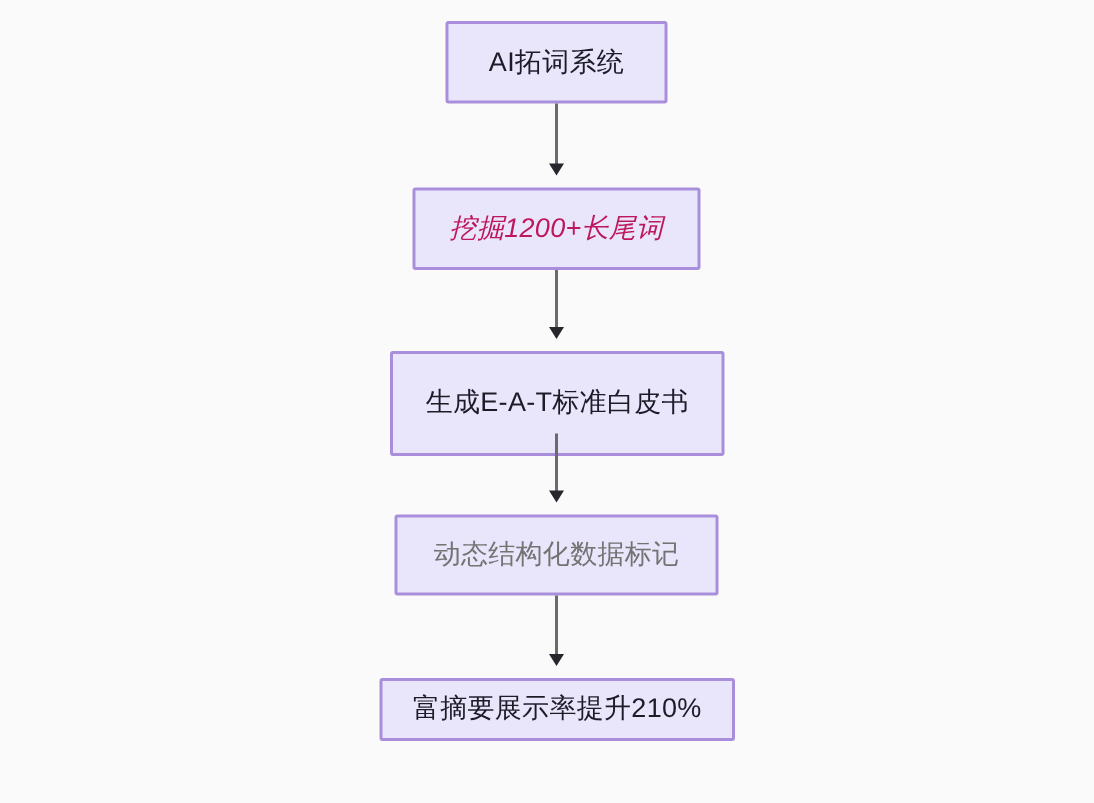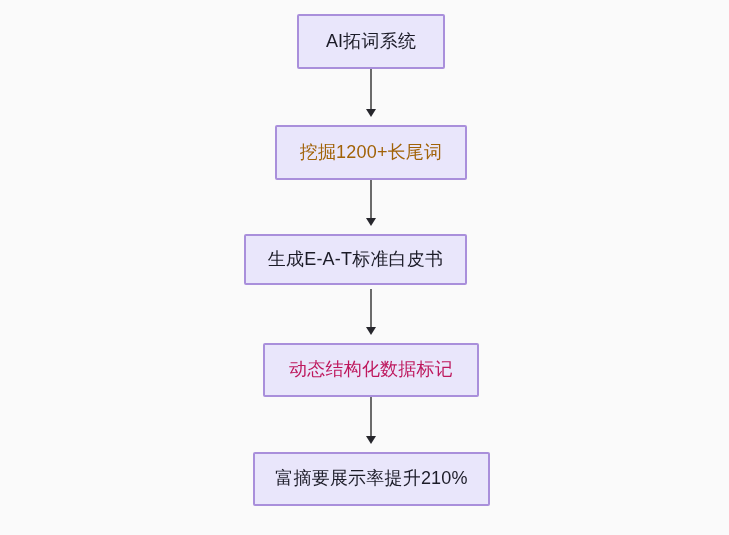--- a/index.html
+++ b/index.html
@@ -58,33 +58,33 @@
 </style>
 </head>
 <body style="background: rgb(250, 250, 250);">
 
 <div id="flowchart-canvas" style="background: rgb(250, 250, 250);">
 
   <div class="node" style="left: 297px; top: 14px; width: 148px; height: 55px; background: rgb(233, 230, 251); border-color: rgb(169, 143, 219); color: rgb(28, 28, 40);">
     <span>AI拓词系统</span>
   </div>
 
-  <div class="node" style="left: 275px; top: 125px; width: 192px; height: 55px; background: rgb(233, 230, 251); border-color: rgb(169, 143, 219); color: #a16207;">
+  <div class="node" style="left: 275px; top: 125px; width: 192px; height: 55px; background: rgb(233, 230, 251); border-color: rgb(169, 143, 219); color: #be185d; font-style: italic;">
     <span>挖掘1200+长尾词</span>
   </div>
 
-  <div class="node" style="left: 244px; top: 234px; width: 223px; height: 51px; background: rgb(233, 230, 251); border-color: rgb(169, 143, 219); color: rgb(28, 28, 40);">
+  <div class="node" style="left: 260px; top: 234px; width: 223px; height: 70px; background: rgb(233, 230, 251); border-color: rgb(169, 143, 219); color: rgb(28, 28, 40);">
     <span>生成E-A-T标准白皮书</span>
   </div>
 
-  <div class="node" style="left: 263px; top: 343px; width: 216px; height: 54px; background: rgb(233, 230, 251); border-color: rgb(169, 143, 219); color: #be185d;">
+  <div class="node" style="left: 263px; top: 343px; width: 216px; height: 54px; background: rgb(233, 230, 251); border-color: rgb(169, 143, 219); color: #737373;">
     <span>动态结构化数据标记</span>
   </div>
 
-  <div class="node" style="left: 253px; top: 452px; width: 237px; height: 54px; background: rgb(233, 230, 251); border-color: rgb(169, 143, 219); color: rgb(28, 28, 40); align-items: center;">
+  <div class="node" style="left: 253px; top: 452px; width: 237px; height: 42px; background: rgb(233, 230, 251); border-color: rgb(169, 143, 219); color: rgb(28, 28, 40); align-items: center;">
     <span>富摘要展示率提升210%</span>
   </div>
 
   <div class="connector" style="left: 371px; top: 69px; height: 48px;">
     <div class="line" style="height: 41px; background: rgb(107, 107, 107);"></div>
     <div class="head" style="top: 40px; border-top-color: rgb(38, 38, 44);"></div>
   </div>
 
   <div class="connector" style="left: 371px; top: 180px; height: 46px;">
     <div class="line" style="height: 39px; background: rgb(107, 107, 107);"></div>

